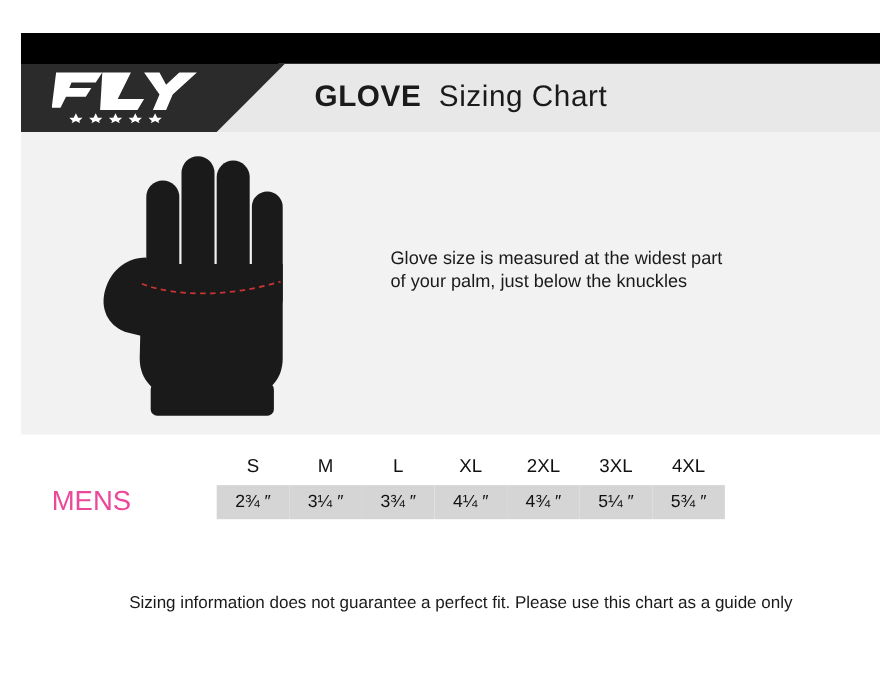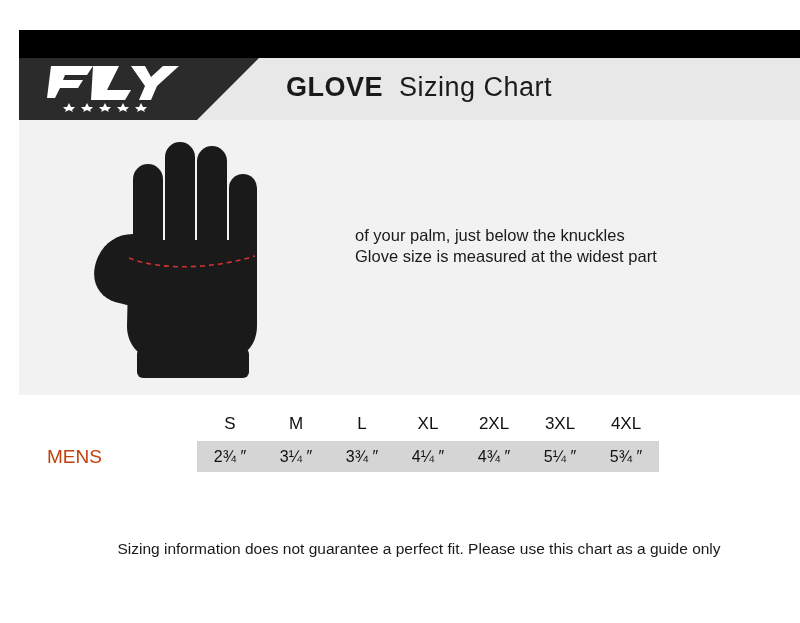--- a/index.html
+++ b/index.html
@@ -135,22 +135,22 @@
     font-weight: normal;
     text-align: center;
     height: 31px;
     vertical-align: middle;
   }
   table.sizes th.rowlabel,
   table.sizes td.rowlabel {
     text-align: left;
     width: 150px;
     padding-left: 10px;
-    font-size: 19px;
-    color: #c2410c;
+    font-size: 25px;
+    color: #ec4899;
   }
   table.sizes th.colhead {
     font-size: 17px;
     width: 66px;
     height: 34px;
   }
   table.sizes tr.mens td.val {
     background: #d5d5d5;
   }
   table.sizes tr.mens td.rowlabel {
@@ -218,22 +218,22 @@
         <path d="M50 110 L178 110 L178 196 C178 216 164 230 144 230 L82 230 C62 230 48 216 48 196 Z"></path>
 
         <rect x="58" y="218" width="112" height="30" rx="6"></rect>
       </g>
 
       <path d="M50 128 C 80 140, 130 140, 176 126" fill="none" stroke="#cc3333" stroke-width="1.6" stroke-dasharray="5,4"></path>
     </svg>
   </div>
 
   <div class="note">
+    <div>Glove size is measured at the widest part</div>
     <div>of your palm, just below the knuckles</div>
-    <div>Glove size is measured at the widest part</div>
   </div>
 
   <div class="table-wrap">
     <table class="sizes">
       <thead>
         <tr>
           <th class="rowlabel"></th>
           <th class="colhead">S</th>
           <th class="colhead">M</th>
           <th class="colhead">L</th>

